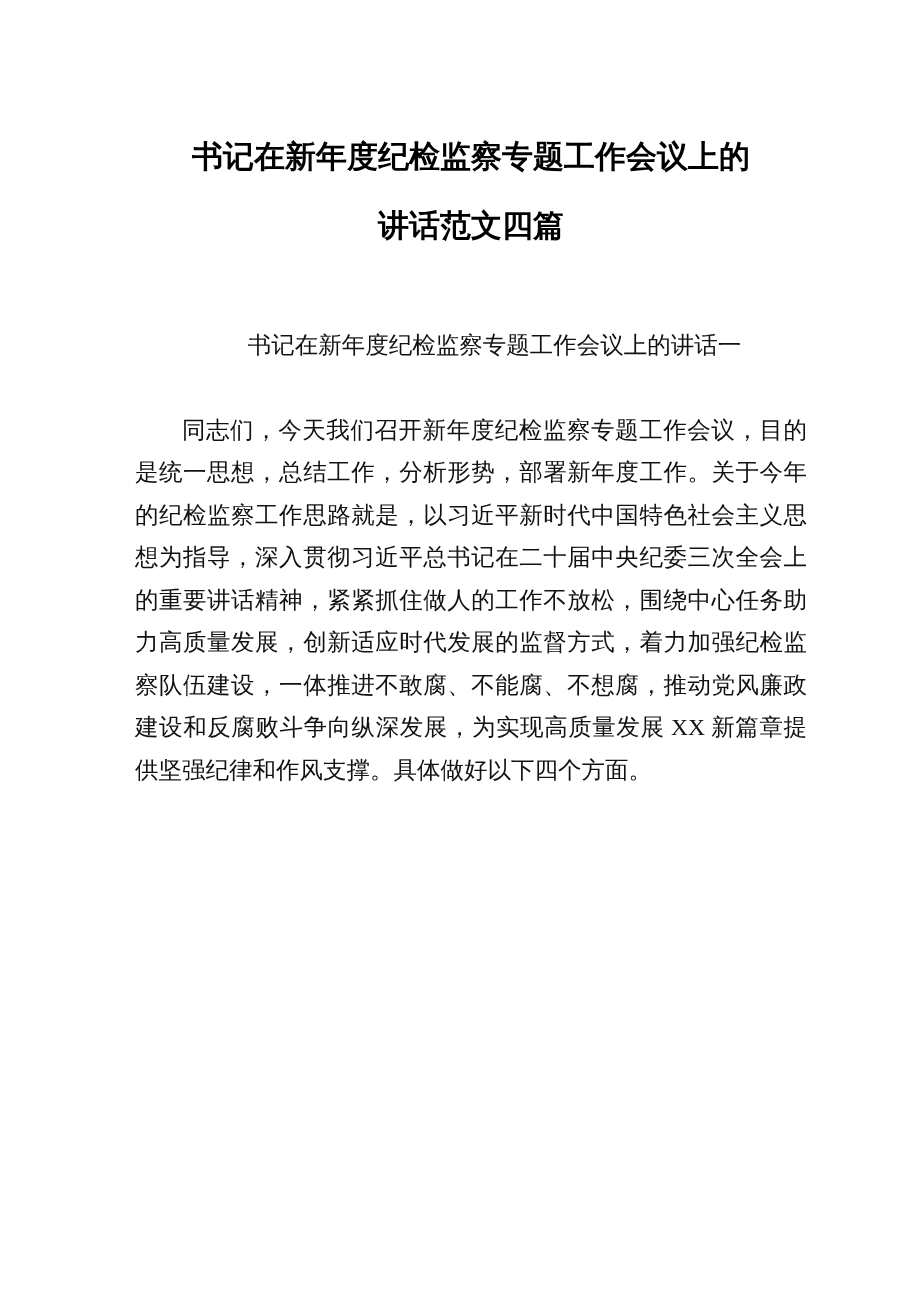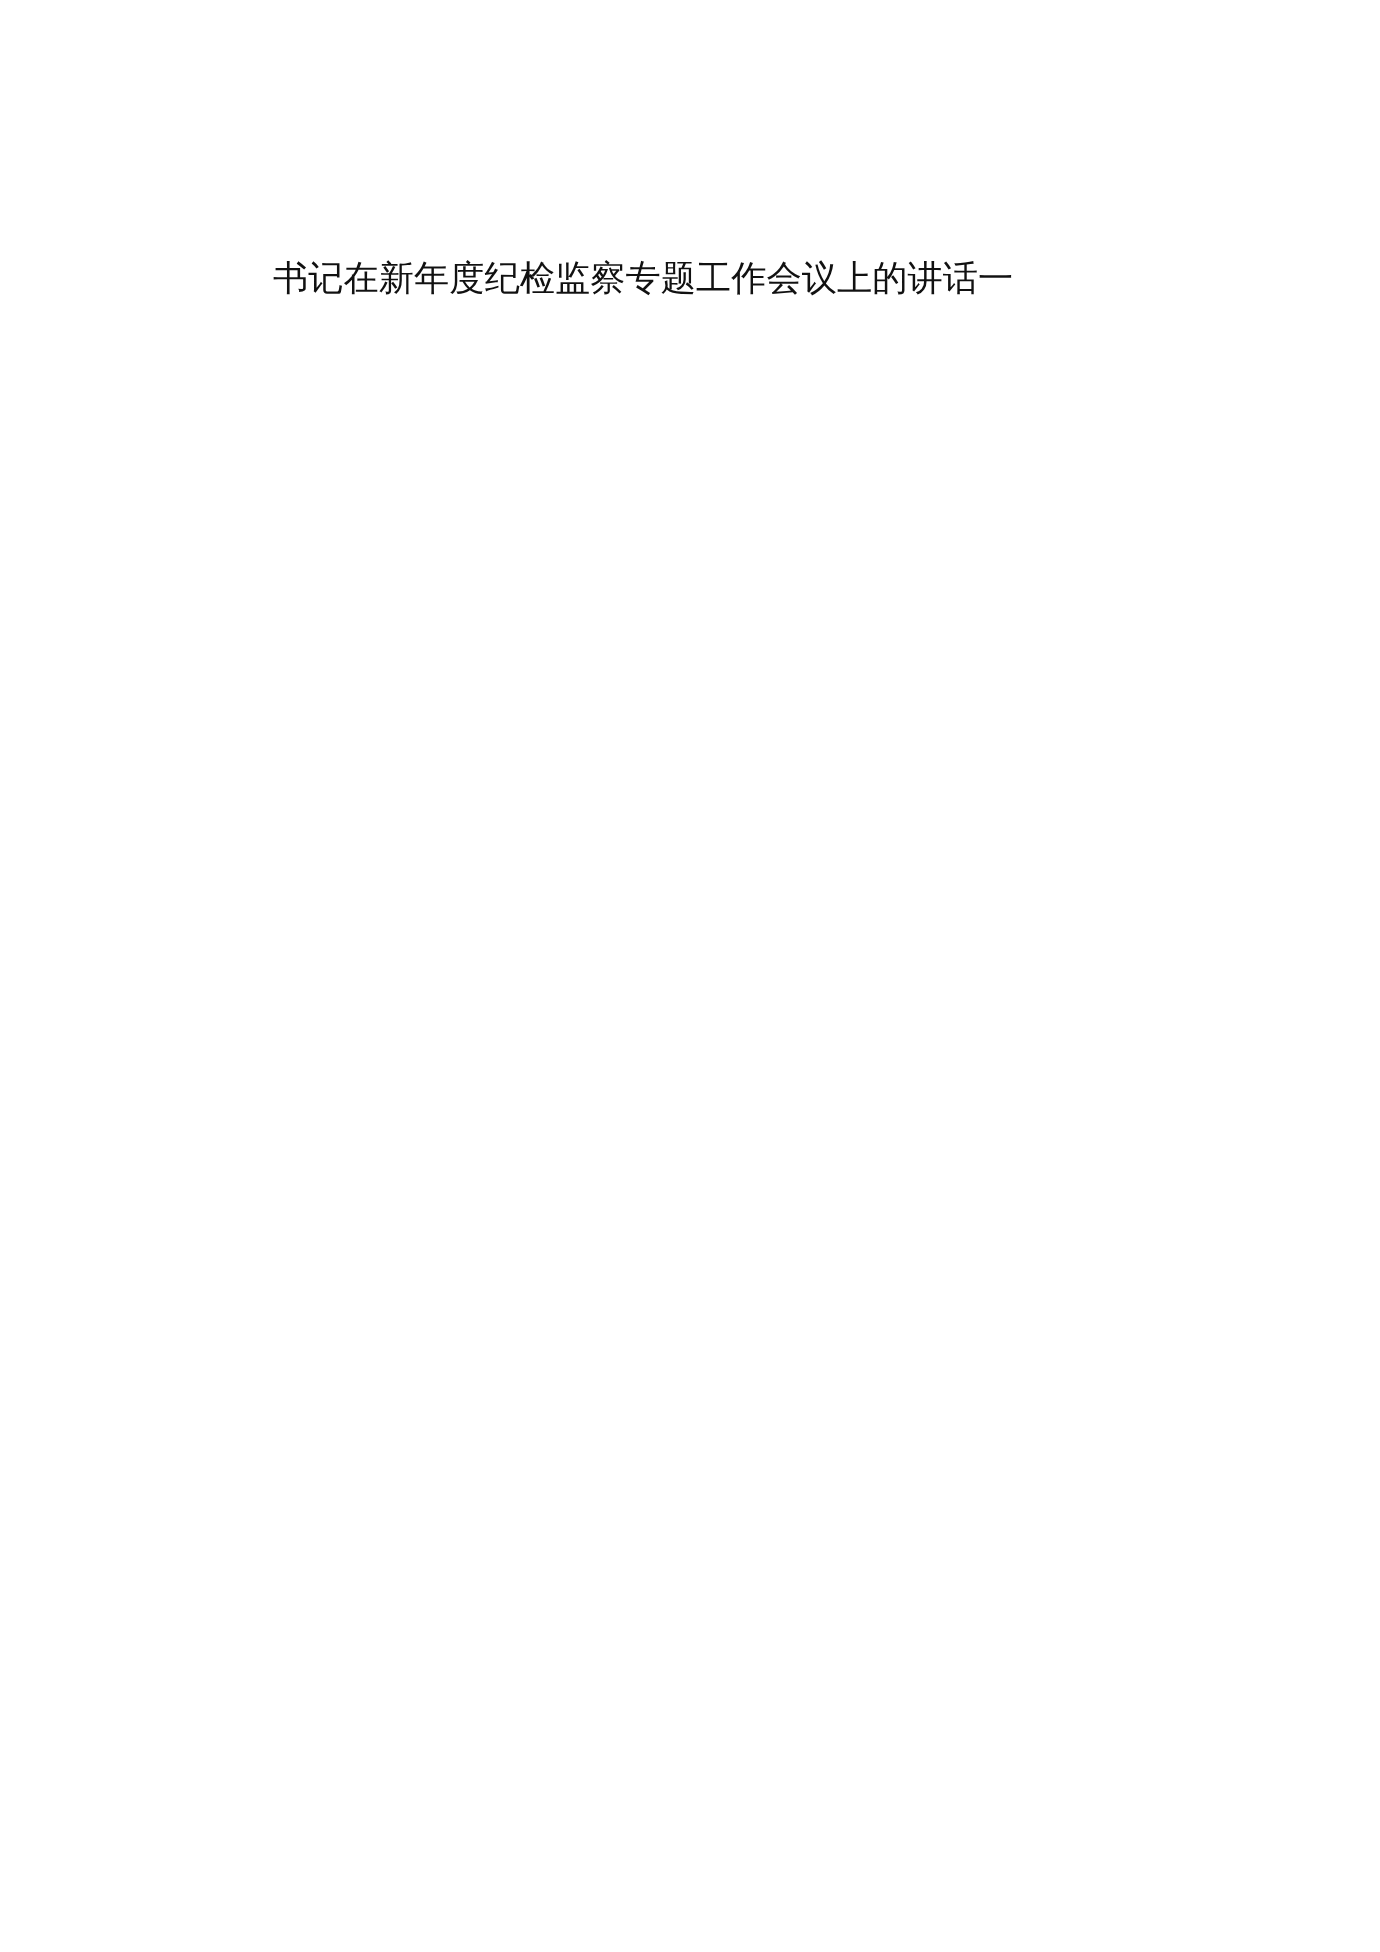--- a/index.html
+++ b/index.html
@@ -28,33 +28,39 @@
     letter-spacing: 0px;
   }
   .section-heading {
     margin-top: 64px;
     font-family: "Liberation Serif", "DejaVu Serif", serif;
     font-weight: 400;
     font-size: 23.5px;
     line-height: 42.5px;
     text-indent: 2em;
     white-space: nowrap;
+    text-align: center;
   }
   .body-paragraph {
     margin-top: 42.5px;
     font-family: "Liberation Serif", "DejaVu Serif", serif;
     font-weight: 400;
     font-size: 23.5px;
     line-height: 42.5px;
     text-indent: 2em;
     text-align: justify;
     text-align-last: left;
   }
 </style>
 </head>
 <body>
 
 <div class="doc">
+  <h1 class="doc-title">
+    <div>书记在新年度纪检监察专题工作会议上的</div>
+    <div>讲话范文四篇</div>
+  </h1>
 
   <div class="section-heading">书记在新年度纪检监察专题工作会议上的讲话一</div>
 
+  <div class="body-paragraph">同志们，今天我们召开新年度纪检监察专题工作会议，目的是统一思想，总结工作，分析形势，部署新年度工作。关于今年的纪检监察工作思路就是，以习近平新时代中国特色社会主义思想为指导，深入贯彻习近平总书记在二十届中央纪委三次全会上的重要讲话精神，紧紧抓住做人的工作不放松，围绕中心任务助力高质量发展，创新适应时代发展的监督方式，着力加强纪检监察队伍建设，一体推进不敢腐、不能腐、不想腐，推动党风廉政建设和反腐败斗争向纵深发展，为实现高质量发展 XX 新篇章提供坚强纪律和作风支撑。具体做好以下四个方面。</div>
 
 </div>
 
 </body></html>

